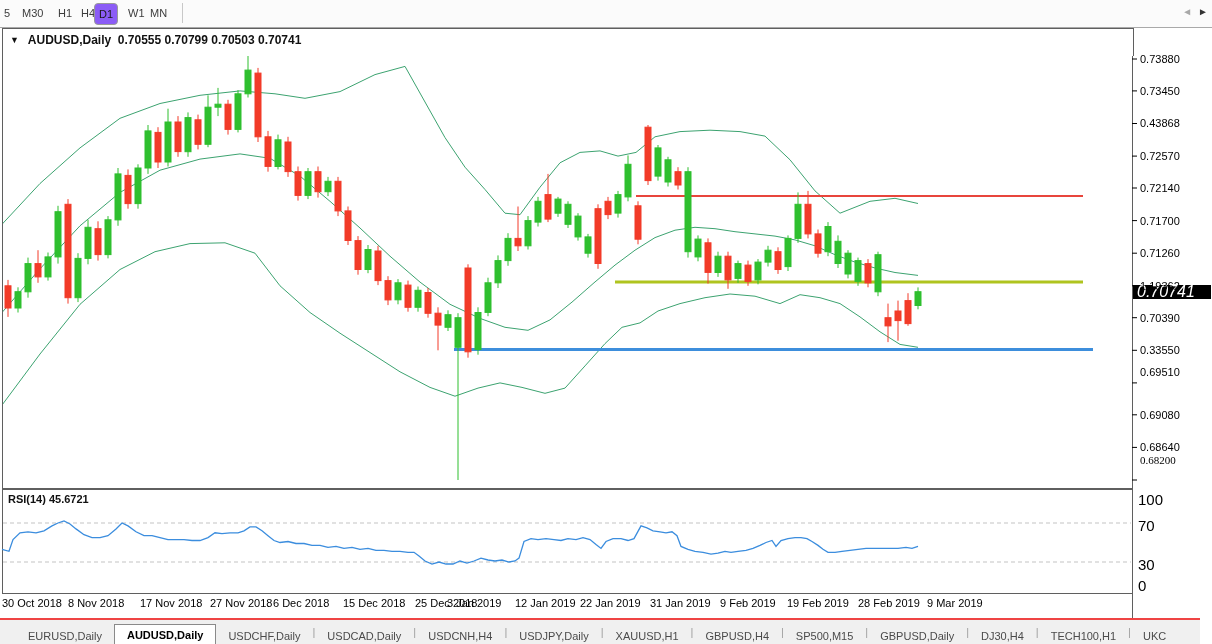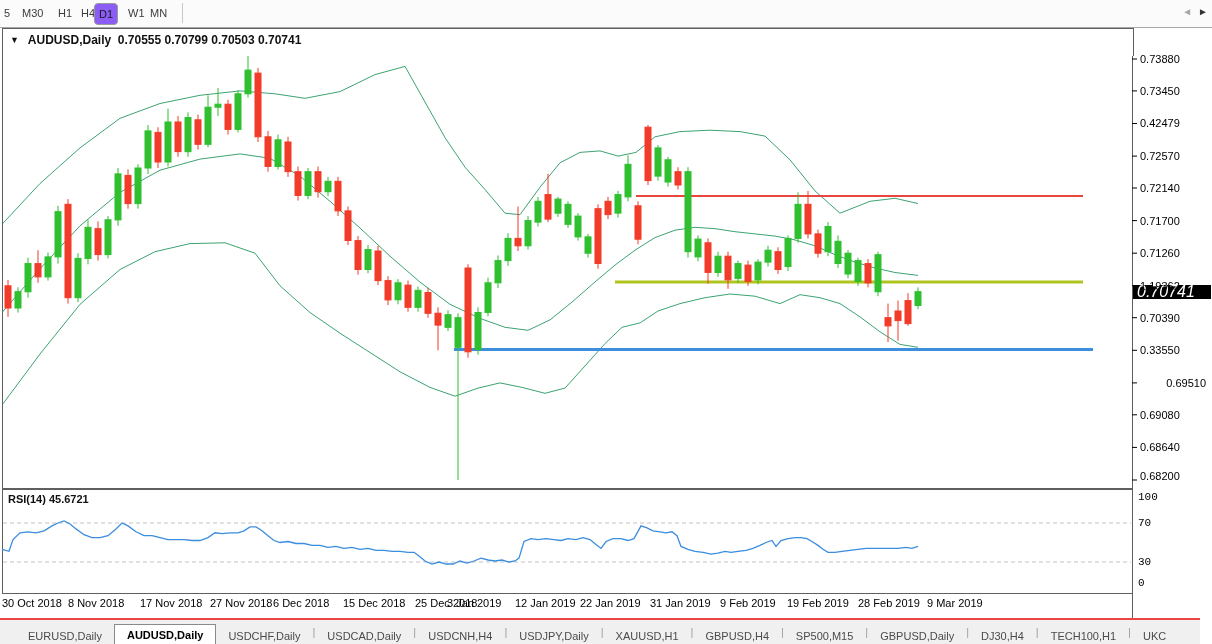--- a/index.html
+++ b/index.html
@@ -15,21 +15,21 @@
   
   #chart-wrap{position:absolute;left:2px;top:28px;width:1208px;height:590px;background:#fff;}
   #main-pane{position:absolute;left:0;top:0;width:1130px;height:459px;border:1px solid #5f5f5f;background:#fff;}
   #rsi-pane{position:absolute;left:0;top:461px;width:1130px;height:103px;border:1px solid #5f5f5f;background:#fff;}
   #axis-col{position:absolute;left:1130px;top:28px;width:82px;height:588px;border-left:1px solid #5f5f5f;background:#fff;}
   #chart-svg{position:absolute;left:0;top:0;width:1212px;height:644px;}
   #chart-title{position:absolute;left:10px;top:33px;font-weight:bold;font-size:12px;color:#111;}
   #chart-title .tri{display:inline-block;margin-right:6px;font-size:9px;position:relative;top:-1px;}
   #rsi-label{position:absolute;left:8px;top:493px;font-size:11px;color:#111;font-weight:bold;}
   .pr-label{position:absolute;left:1140px;width:66px;text-align:left;font-size:11px;color:#000;}
-  .rsi-ax-label{position:absolute;left:1138px;font-size:11px;color:#000;font-family:Liberation Mono, monospace;}
+  .rsi-ax-label{position:absolute;left:1138px;font-size:15px;color:#000;}
   #cur-price{position:absolute;left:1133px;width:74px;height:14px;background:#000;color:#fff;
              font-size:16px;line-height:14px;padding-left:4px;font-style:italic;}
   .date-label{position:absolute;top:597px;font-size:11px;color:#000;white-space:nowrap;}
   
   #tab-bar{position:absolute;left:0;top:618px;width:1200px;height:26px;background:#f0f0f0;
            border-top:2px solid #ef4444;display:flex;align-items:flex-end;}
   .tab{height:19px;line-height:19px;padding:0 12px;color:#4a4a4a;white-space:nowrap;cursor:default;}
   .tab.active{background:#fff;border:1px solid #8a8a8a;border-bottom:none;height:21px;line-height:21px;
               font-weight:bold;color:#000;}
   .tab-sep{color:#9f9f9f;align-self:center;padding-bottom:2px;}
@@ -313,32 +313,32 @@
     <span class="tab">TECH100,H1</span>
     <span class="tab-sep">|</span>
     <span class="tab">UKC</span>
   </div>
 <div id="tab-scroll">
   <span class="dim">◄</span><span>►</span>
 </div>
 
 <div class="pr-label" style="top: 53px;">0.73880</div>
 <div class="pr-label" style="top: 85px;">0.73450</div>
-<div class="pr-label" style="top: 117px;">0.42479</div>
+<div class="pr-label" style="top: 117px;">0.43868</div>
 <div class="pr-label" style="top: 150px;">0.72570</div>
 <div class="pr-label" style="top: 182px;">0.72140</div>
 <div class="pr-label" style="top: 215px;">0.71700</div>
 <div class="pr-label" style="top: 247px;">0.71260</div>
 <div class="pr-label" style="top: 280px;">1.19362</div>
 <div class="pr-label" style="top: 312px;">0.70390</div>
 <div class="pr-label" style="top: 344px;">0.33550</div>
-<div class="pr-label" style="top: 377px; text-align: right;">0.69510</div>
+<div class="pr-label" style="top: 366px;">0.69510</div>
 <div class="pr-label" style="top: 409px;">0.69080</div>
 <div class="pr-label" style="top: 441px;">0.68640</div>
-<div class="pr-label" style="top: 470px;">0.68200</div>
+<div class="pr-label" style="top: 454px; font-family: Liberation Serif, serif;">0.68200</div>
 <div class="rsi-ax-label" style="top: 491px;">100</div>
 <div class="rsi-ax-label" style="top: 517px;">70</div>
 <div class="rsi-ax-label" style="top: 556px;">30</div>
 <div class="rsi-ax-label" style="top: 577px;">0</div>
 <div class="date-label" style="left: 2px;">30 Oct 2018</div>
 <div class="date-label" style="left: 68px;">8 Nov 2018</div>
 <div class="date-label" style="left: 140px;">17 Nov 2018</div>
 <div class="date-label" style="left: 210px;">27 Nov 2018</div>
 <div class="date-label" style="left: 273px;">6 Dec 2018</div>
 <div class="date-label" style="left: 343px;">15 Dec 2018</div>

